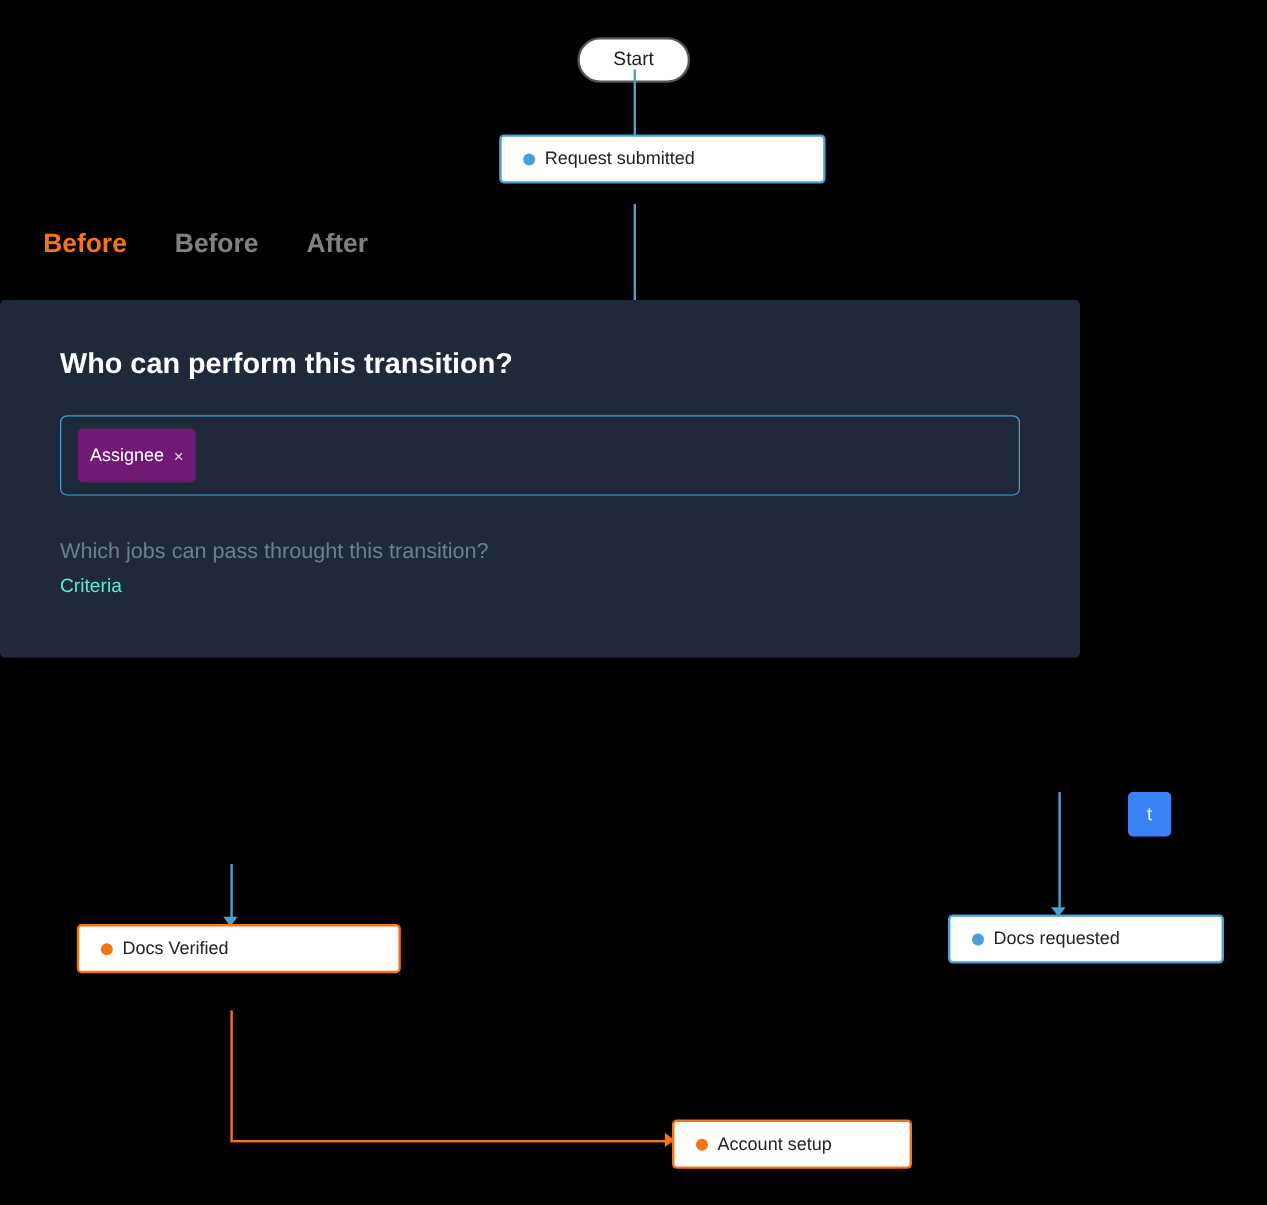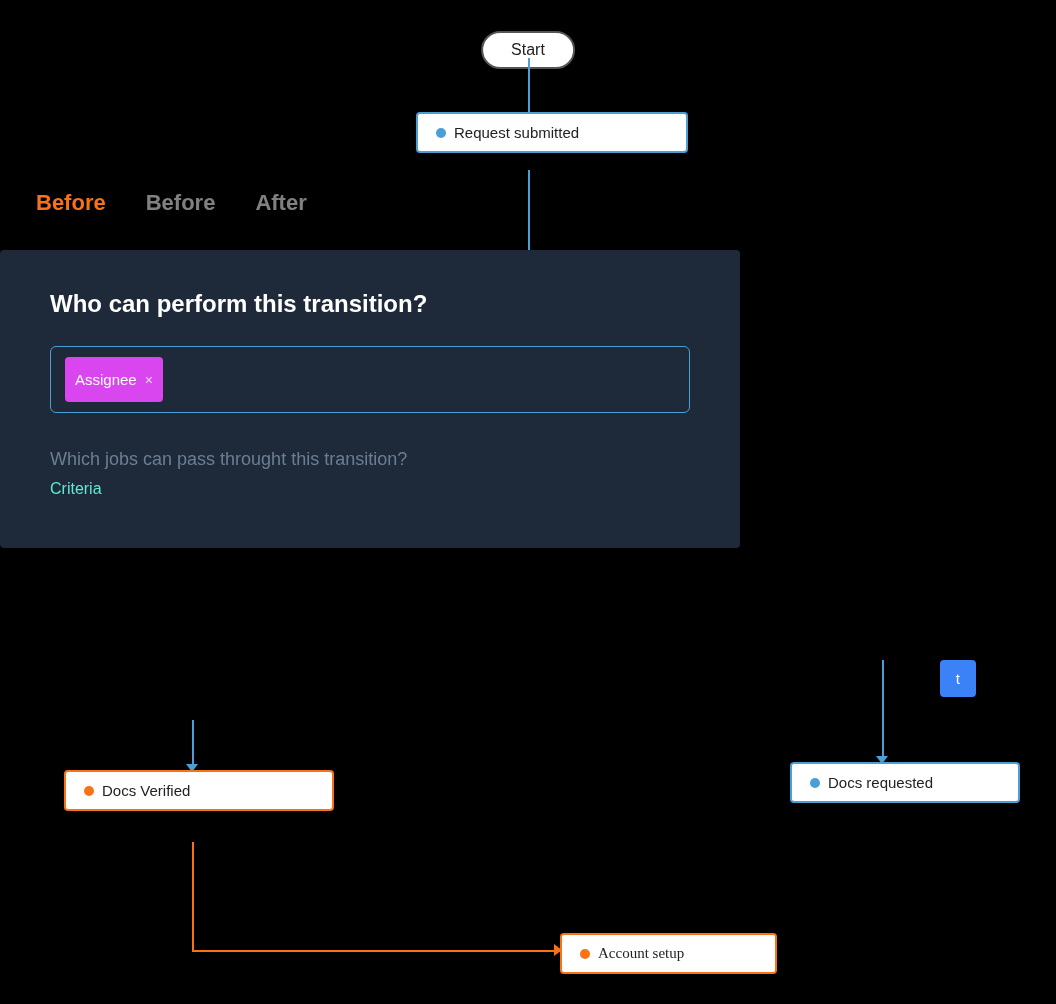--- a/index.html
+++ b/index.html
@@ -104,21 +104,21 @@
     }
     .node-dot.orange {
       background: #f97316;
     }
 
     
     .overlay-panel {
       position: absolute;
       top: 250px;
       left: 0;
-      width: 740px;
+      width: 900px;
       background: #1e2a3a;
       border-radius: 4px;
       padding: 40px 50px 50px 50px;
       z-index: 10;
     }
 
     .panel-question {
       font-size: 24px;
       font-weight: 600;
       color: #fff;
@@ -132,21 +132,21 @@
       padding: 10px 14px;
       display: flex;
       align-items: center;
       flex-wrap: wrap;
       gap: 8px;
       min-height: 54px;
       margin-bottom: 36px;
     }
 
     .tag {
-      background: #d946ef;
+      background: #701a75;
       color: #fff;
       border-radius: 4px;
       padding: 14px 10px;
       font-size: 15px;
       display: flex;
       align-items: flex-end;
       gap: 8px;
     }
     .tag-remove {
       cursor: pointer;
@@ -232,21 +232,21 @@
     <div class="node-dot"></div>
     <span>Docs requested</span>
   </div>
 
   <div class="connector-orange-v" style="left: 192px; top: 842px; height: 108px;"></div>
 
   <div class="connector-orange-h" style="left: 192px; top: 950px; width: 370px;"></div>
 
   <div class="arrow-right" style="left: 554px; top: 944px;"></div>
 
-  <div class="node-box orange-border" style="top: 933px; left: 560px; width: 217px; font-family: Liberation Serif, serif;">
+  <div class="node-box orange-border" style="top: 933px; left: 560px; width: 200px;">
     <div class="node-dot orange"></div>
     <span>Account setup</span>
   </div>
 
 </div>
 
 <div class="overlay-panel">
   <div class="panel-question">Who can perform this transition?</div>
 
   <div class="tag-input-area">

